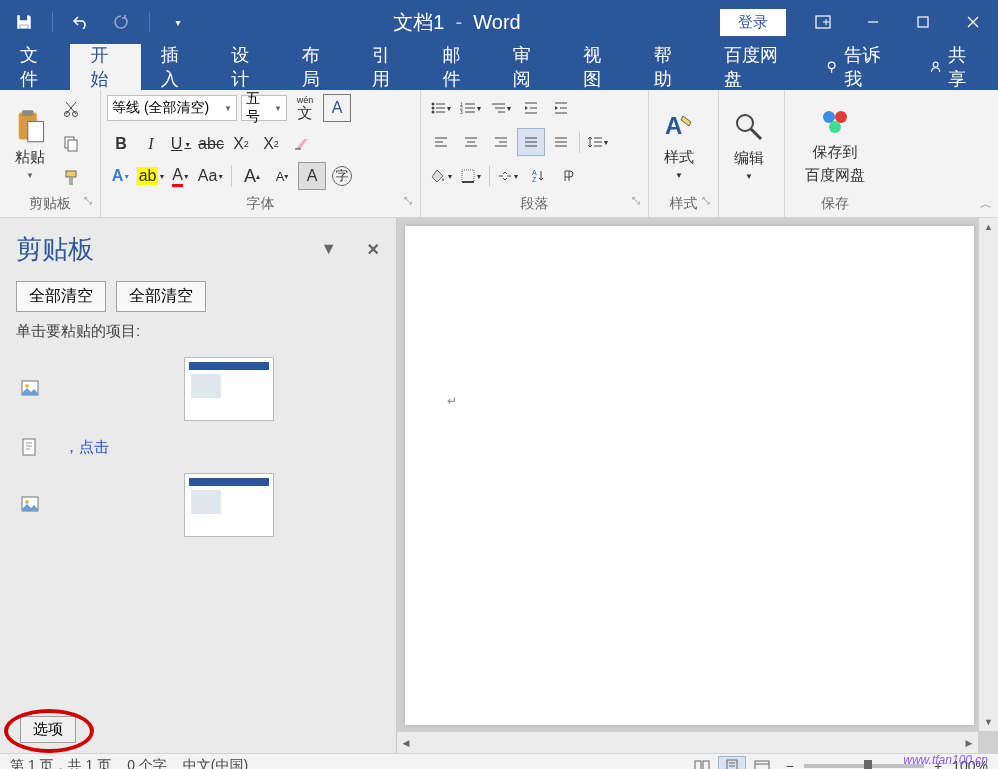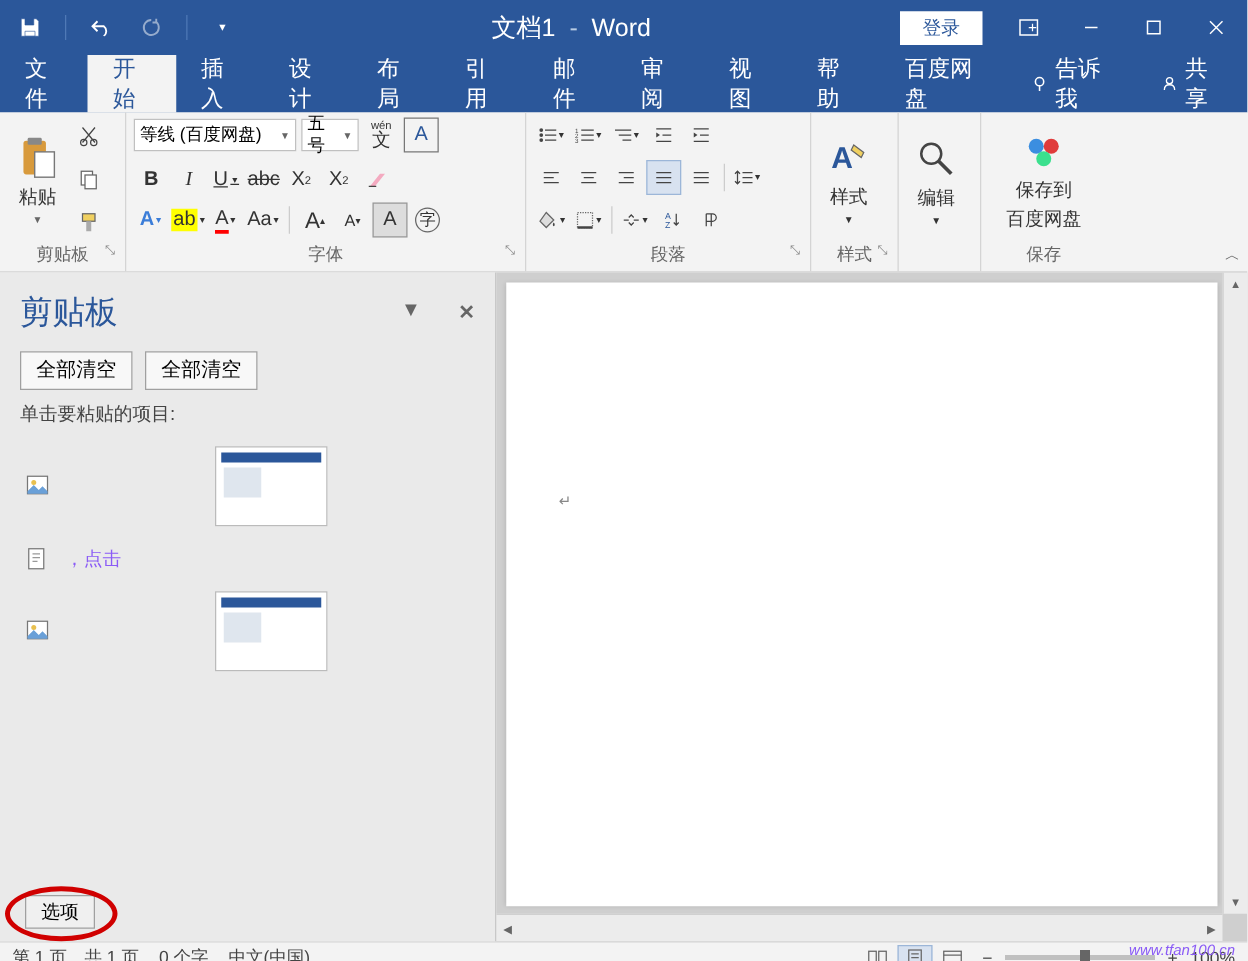--- a/index.html
+++ b/index.html
@@ -46,21 +46,21 @@
 .collapse-ribbon { position: absolute; right: 6px; bottom: 4px; font-size: 12px; color: #666; cursor: pointer; }
 
 
 .workspace { display: flex; height: 535px; }
 .clipboard-pane { width: 397px; background: #eaeaea; border-right: 1px solid #c8c8c8; padding: 14px 16px 10px; position: relative; display: flex; flex-direction: column; }
 .pane-title { font-size: 26px; color: #2b579a; font-weight: 400; margin-bottom: 14px; display: flex; align-items: center; }
 .pane-title-actions { margin-left: auto; display: flex; gap: 30px; color: #666; font-size: 16px; }
 .pane-btns { display: flex; gap: 10px; margin-bottom: 10px; }
 .pane-btn { border: 1px solid #a0a0a0; background: #f8f8f8; padding: 4px 12px; font-size: 16px; cursor: pointer; }
 .pane-hint { font-size: 15px; color: #444; margin-bottom: 8px; }
-.clip-item { display: flex; align-items: center; gap: 12px; padding: 8px 4px; font-size: 15px; color: #8b5cf6; }
+.clip-item { display: flex; align-items: center; gap: 24px; padding: 8px 4px; font-size: 15px; color: #1d4ed8; }
 .clip-icon { width: 20px; height: 20px; }
 .clip-thumb { width: 90px; height: 64px; background: #fff; border: 1px solid #bbb; margin-left: 120px; position: relative; }
 .clip-thumb::before { content: ""; position: absolute; top: 4px; left: 4px; right: 4px; height: 8px; background: #2b579a; }
 .clip-thumb::after { content: ""; position: absolute; top: 16px; left: 6px; width: 30px; height: 24px; background: #dfe6ee; }
 .options-btn { position: absolute; bottom: 10px; left: 20px; border: 1px solid #a0a0a0; background: #f0f0f0; padding: 3px 12px; font-size: 15px; cursor: pointer; }
 .red-circle { position: absolute; bottom: 0px; left: 4px; width: 90px; height: 44px; border: 4px solid #d00000; border-radius: 50%; pointer-events: none; }
 
 .doc-area { flex: 1; background: #cfcfcf; position: relative; overflow: hidden; }
 .doc-page { position: absolute; top: 8px; left: 8px; right: 24px; bottom: 28px; background: #fff; box-shadow: 0 0 4px rgba(0,0,0,0.15); }
 .doc-cursor { position: absolute; top: 168px; left: 42px; font-size: 12px; color: #888; }
@@ -198,21 +198,21 @@
           </div>
       </div>
     </div>
     <div class="ribbon-group-label"><span>剪贴板</span><span class="launcher">⤡</span></div>
   </div>
 
   <div class="ribbon-group" style="width:320px">
     <div class="ribbon-group-body" style="flex-direction:column">
       <div class="font-row">
         <div class="font-select font-name">
-            <span>等线 (百度网盘)</span>
+            <span>等线 (全部清空)</span>
             <span class="dd-arrow">▼</span>
           </div>
         <div class="font-select font-size">
             <span>五号</span>
             <span class="dd-arrow">▼</span>
           </div>
         <div class="fmt-btn" style="flex-direction:column;font-size:9px;line-height:1">
             <span>wén</span>
             <span style="font-size:15px">文</span>
           </div>

